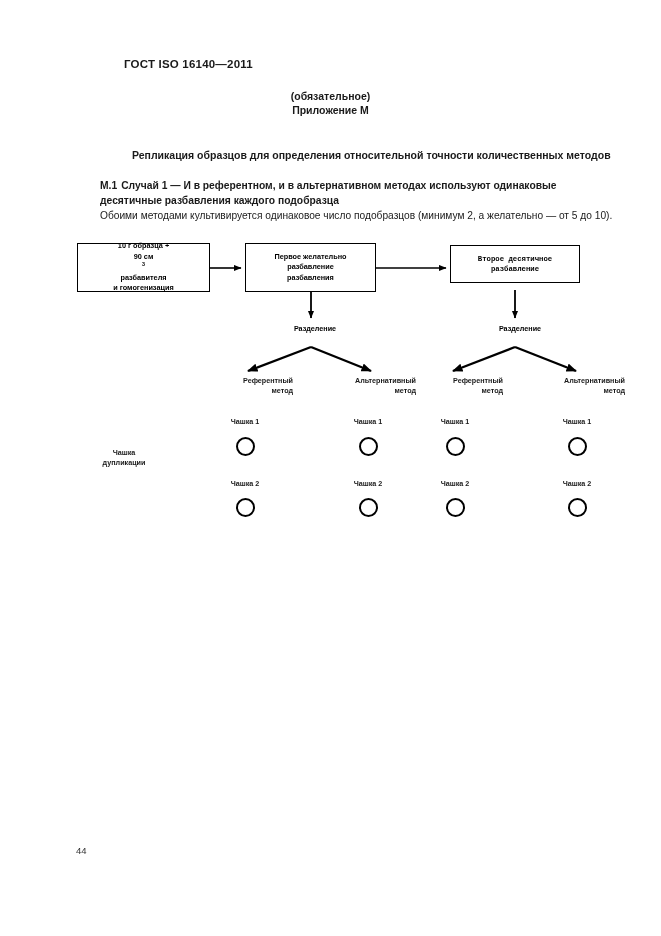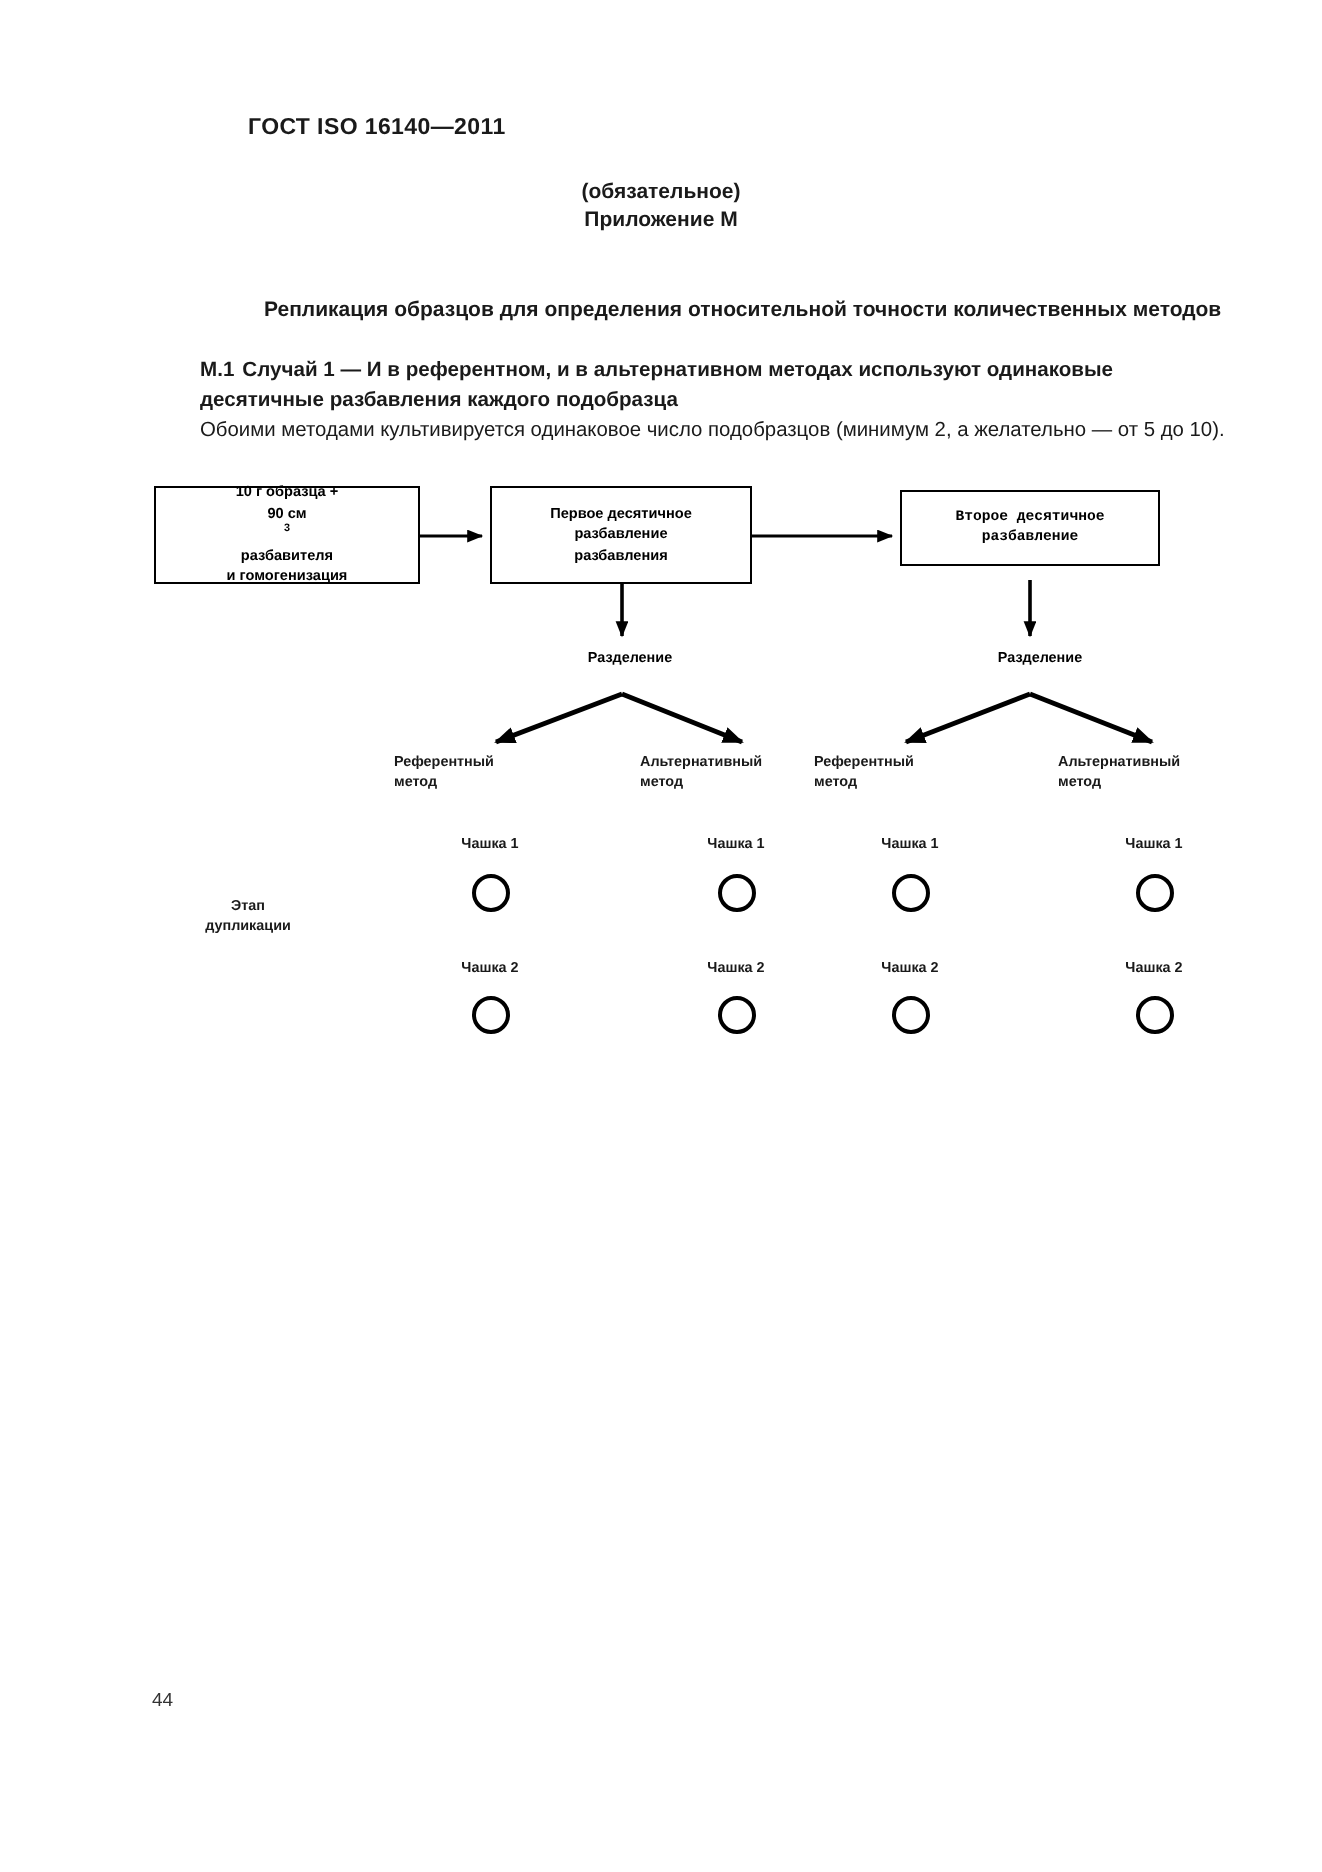--- a/index.html
+++ b/index.html
@@ -113,21 +113,21 @@
     white-space: nowrap;
   }
   .sep-left  { left: 250px; top: 324px; width: 130px; }
   .sep-right { left: 455px; top: 324px; width: 130px; }
 
   .method-lbl {
     position: absolute;
     width: 96px;
     font-size: 7.2px;
     font-weight: bold;
-    text-align: left;
+    text-align: right;
     line-height: 10px;
   }
   .m1 { left: 197px; top: 376px; }
   .m2 { left: 320px; top: 376px; }
   .m3 { left: 407px; top: 376px; }
   .m4 { left: 529px; top: 376px; }
 
   .dish-lbl {
     position: absolute;
     width: 80px;
@@ -215,21 +215,21 @@
   <div class="fbox box-sample">
     <div>
       <span>10 г образца +</span>
       <span><span>90 см</span><sup>3</sup><span> разбавителя</span></span>
       <span>и гомогенизация</span>
     </div>
   </div>
 
   <div class="fbox box-first">
     <div>
-      <span>Первое десятичное</span>
+      <span>Первое желательно</span>
       <span>разбавление</span>
       <span>разбавления</span>
     </div>
   </div>
 
   <div class="fbox box-second">
     <div>
       <span>Второе десятичное</span>
       <span>разбавление</span>
     </div>
@@ -269,19 +269,19 @@
   <div class="dish-lbl" style="left:328px; top:479px;">Чашка 2</div>
   <div class="dish-lbl" style="left:415px; top:479px;">Чашка 2</div>
   <div class="dish-lbl" style="left:537px; top:479px;">Чашка 2</div>
 
   <div class="circle" style="left:236px; top:498px;"></div>
   <div class="circle" style="left:359px; top:498px;"></div>
   <div class="circle" style="left:446px; top:498px;"></div>
   <div class="circle" style="left:568px; top:498px;"></div>
 
   <div class="stage-lbl">
-    <div>Этап</div>
+    <div>Чашка</div>
     <div>дупликации</div>
   </div>
 
   <div class="page-num">44</div>
 
 </div>
 
 </body></html>

